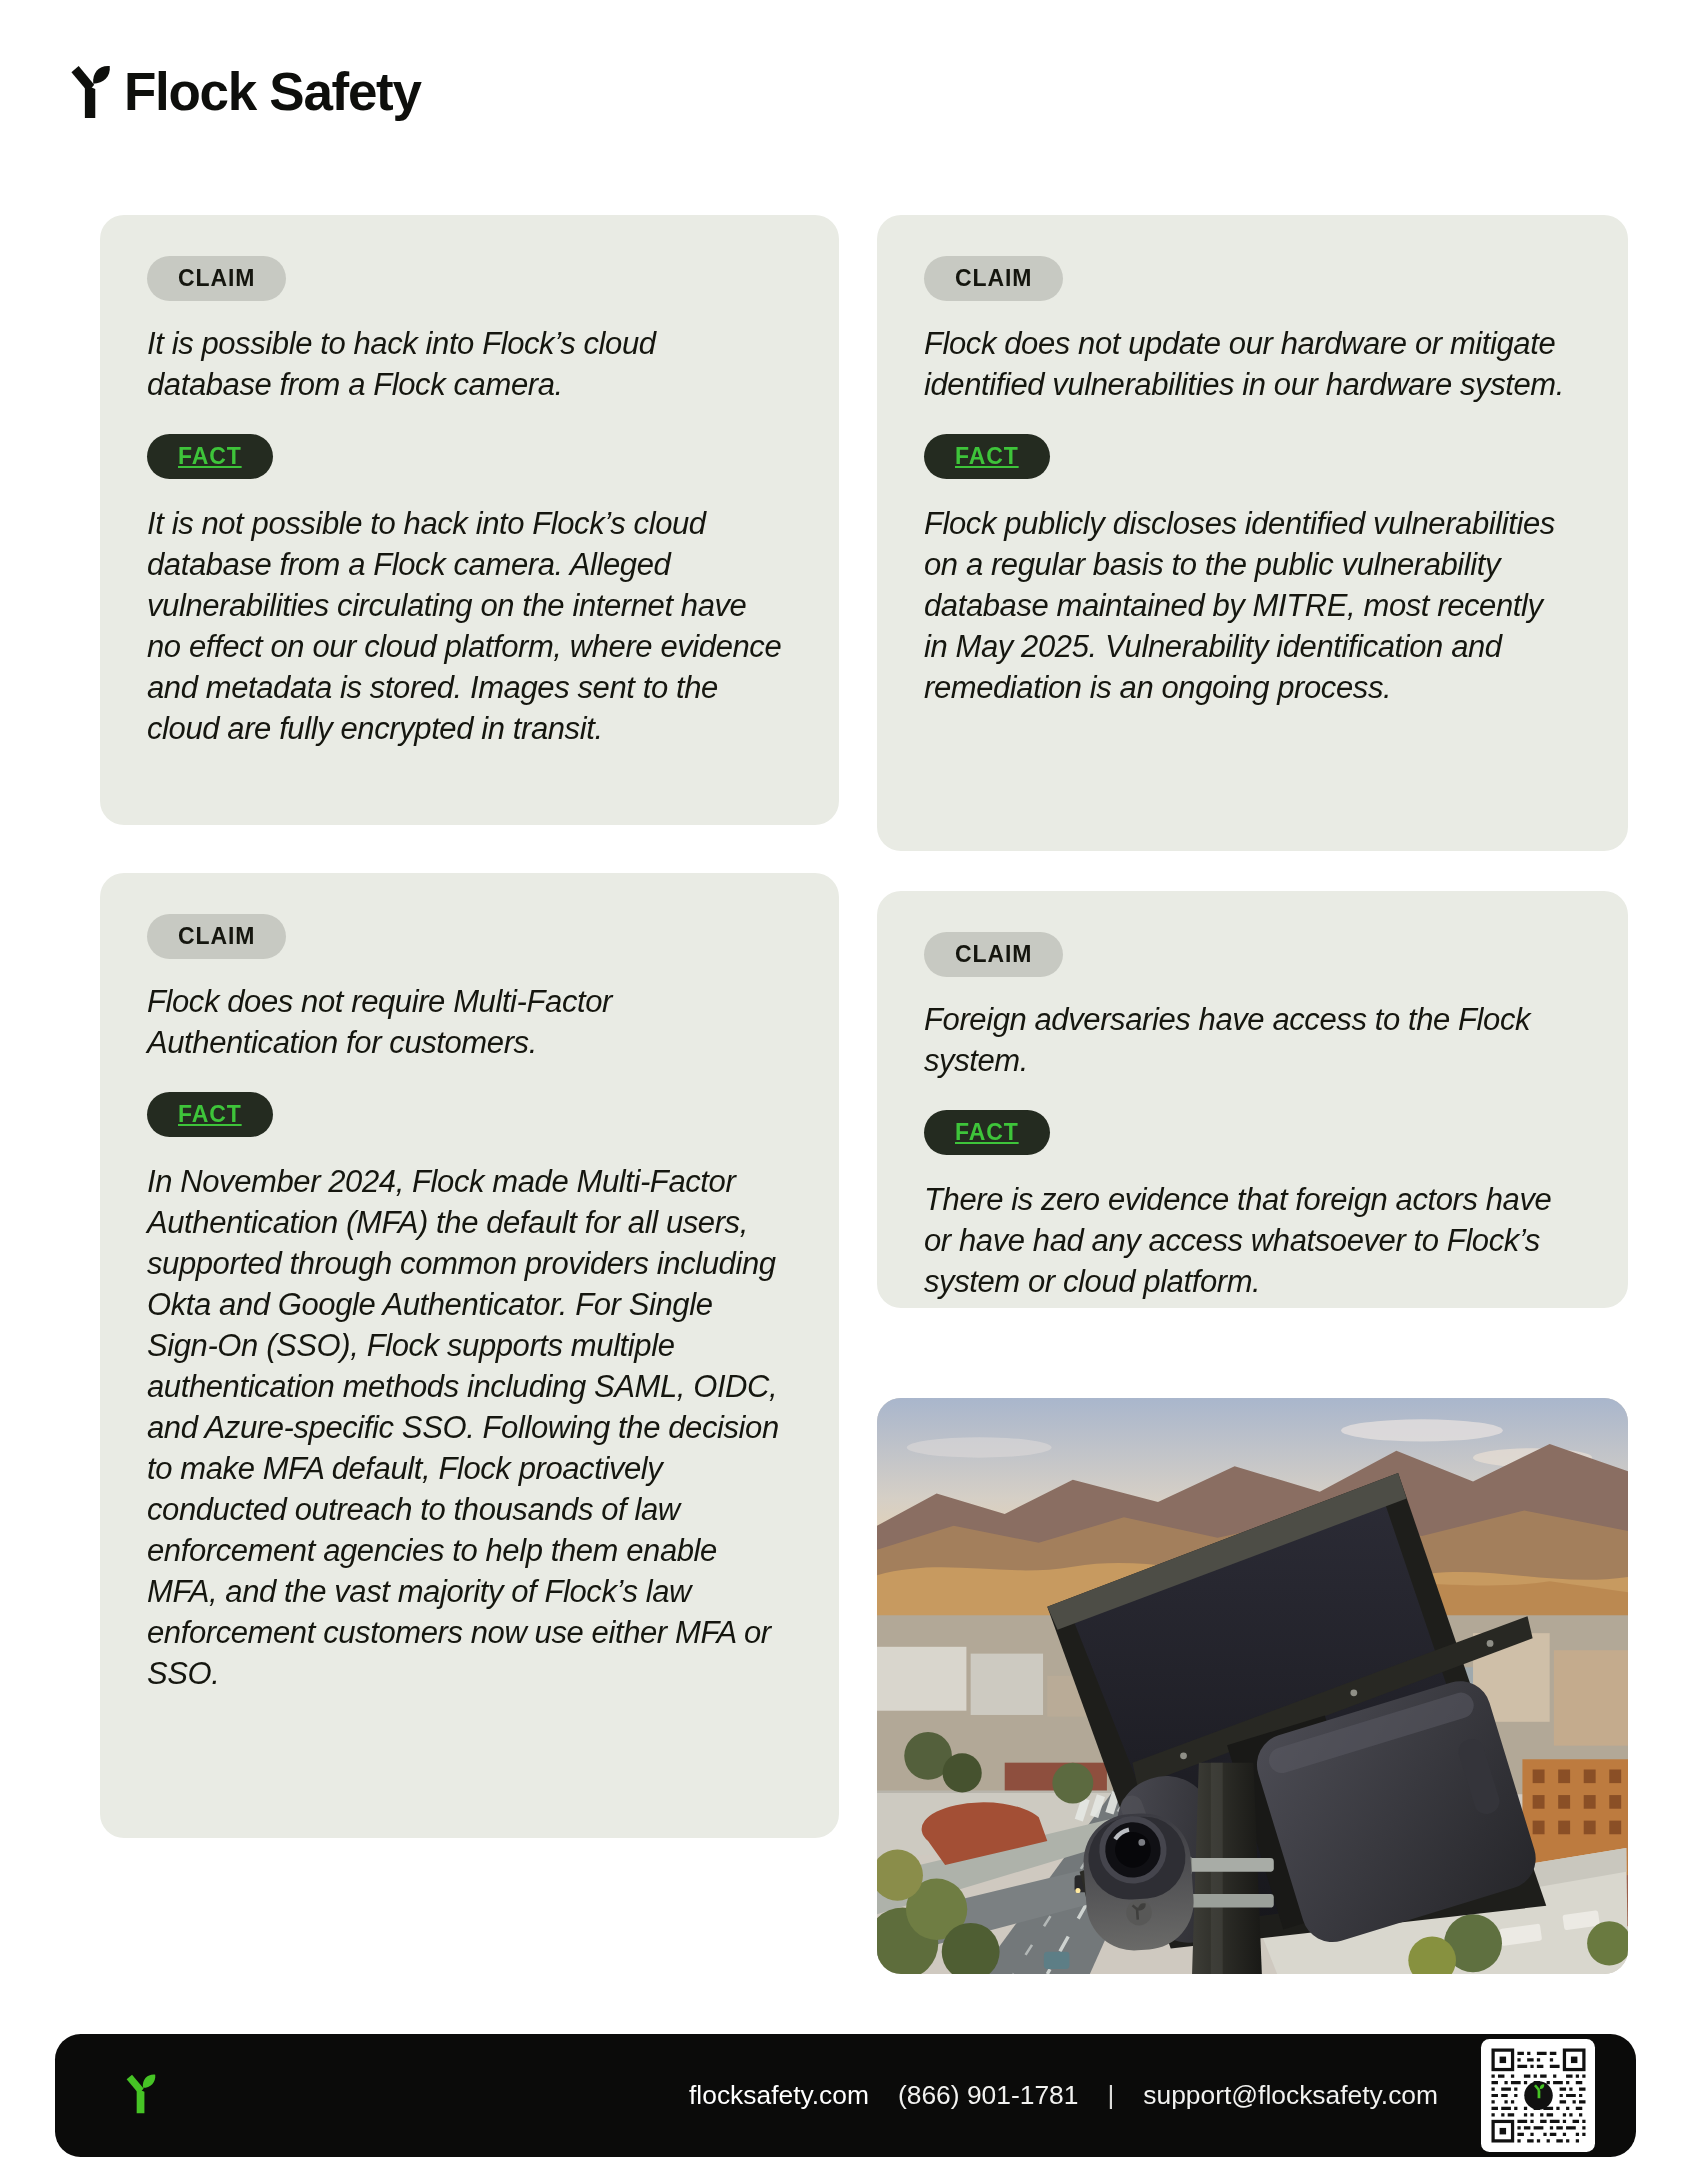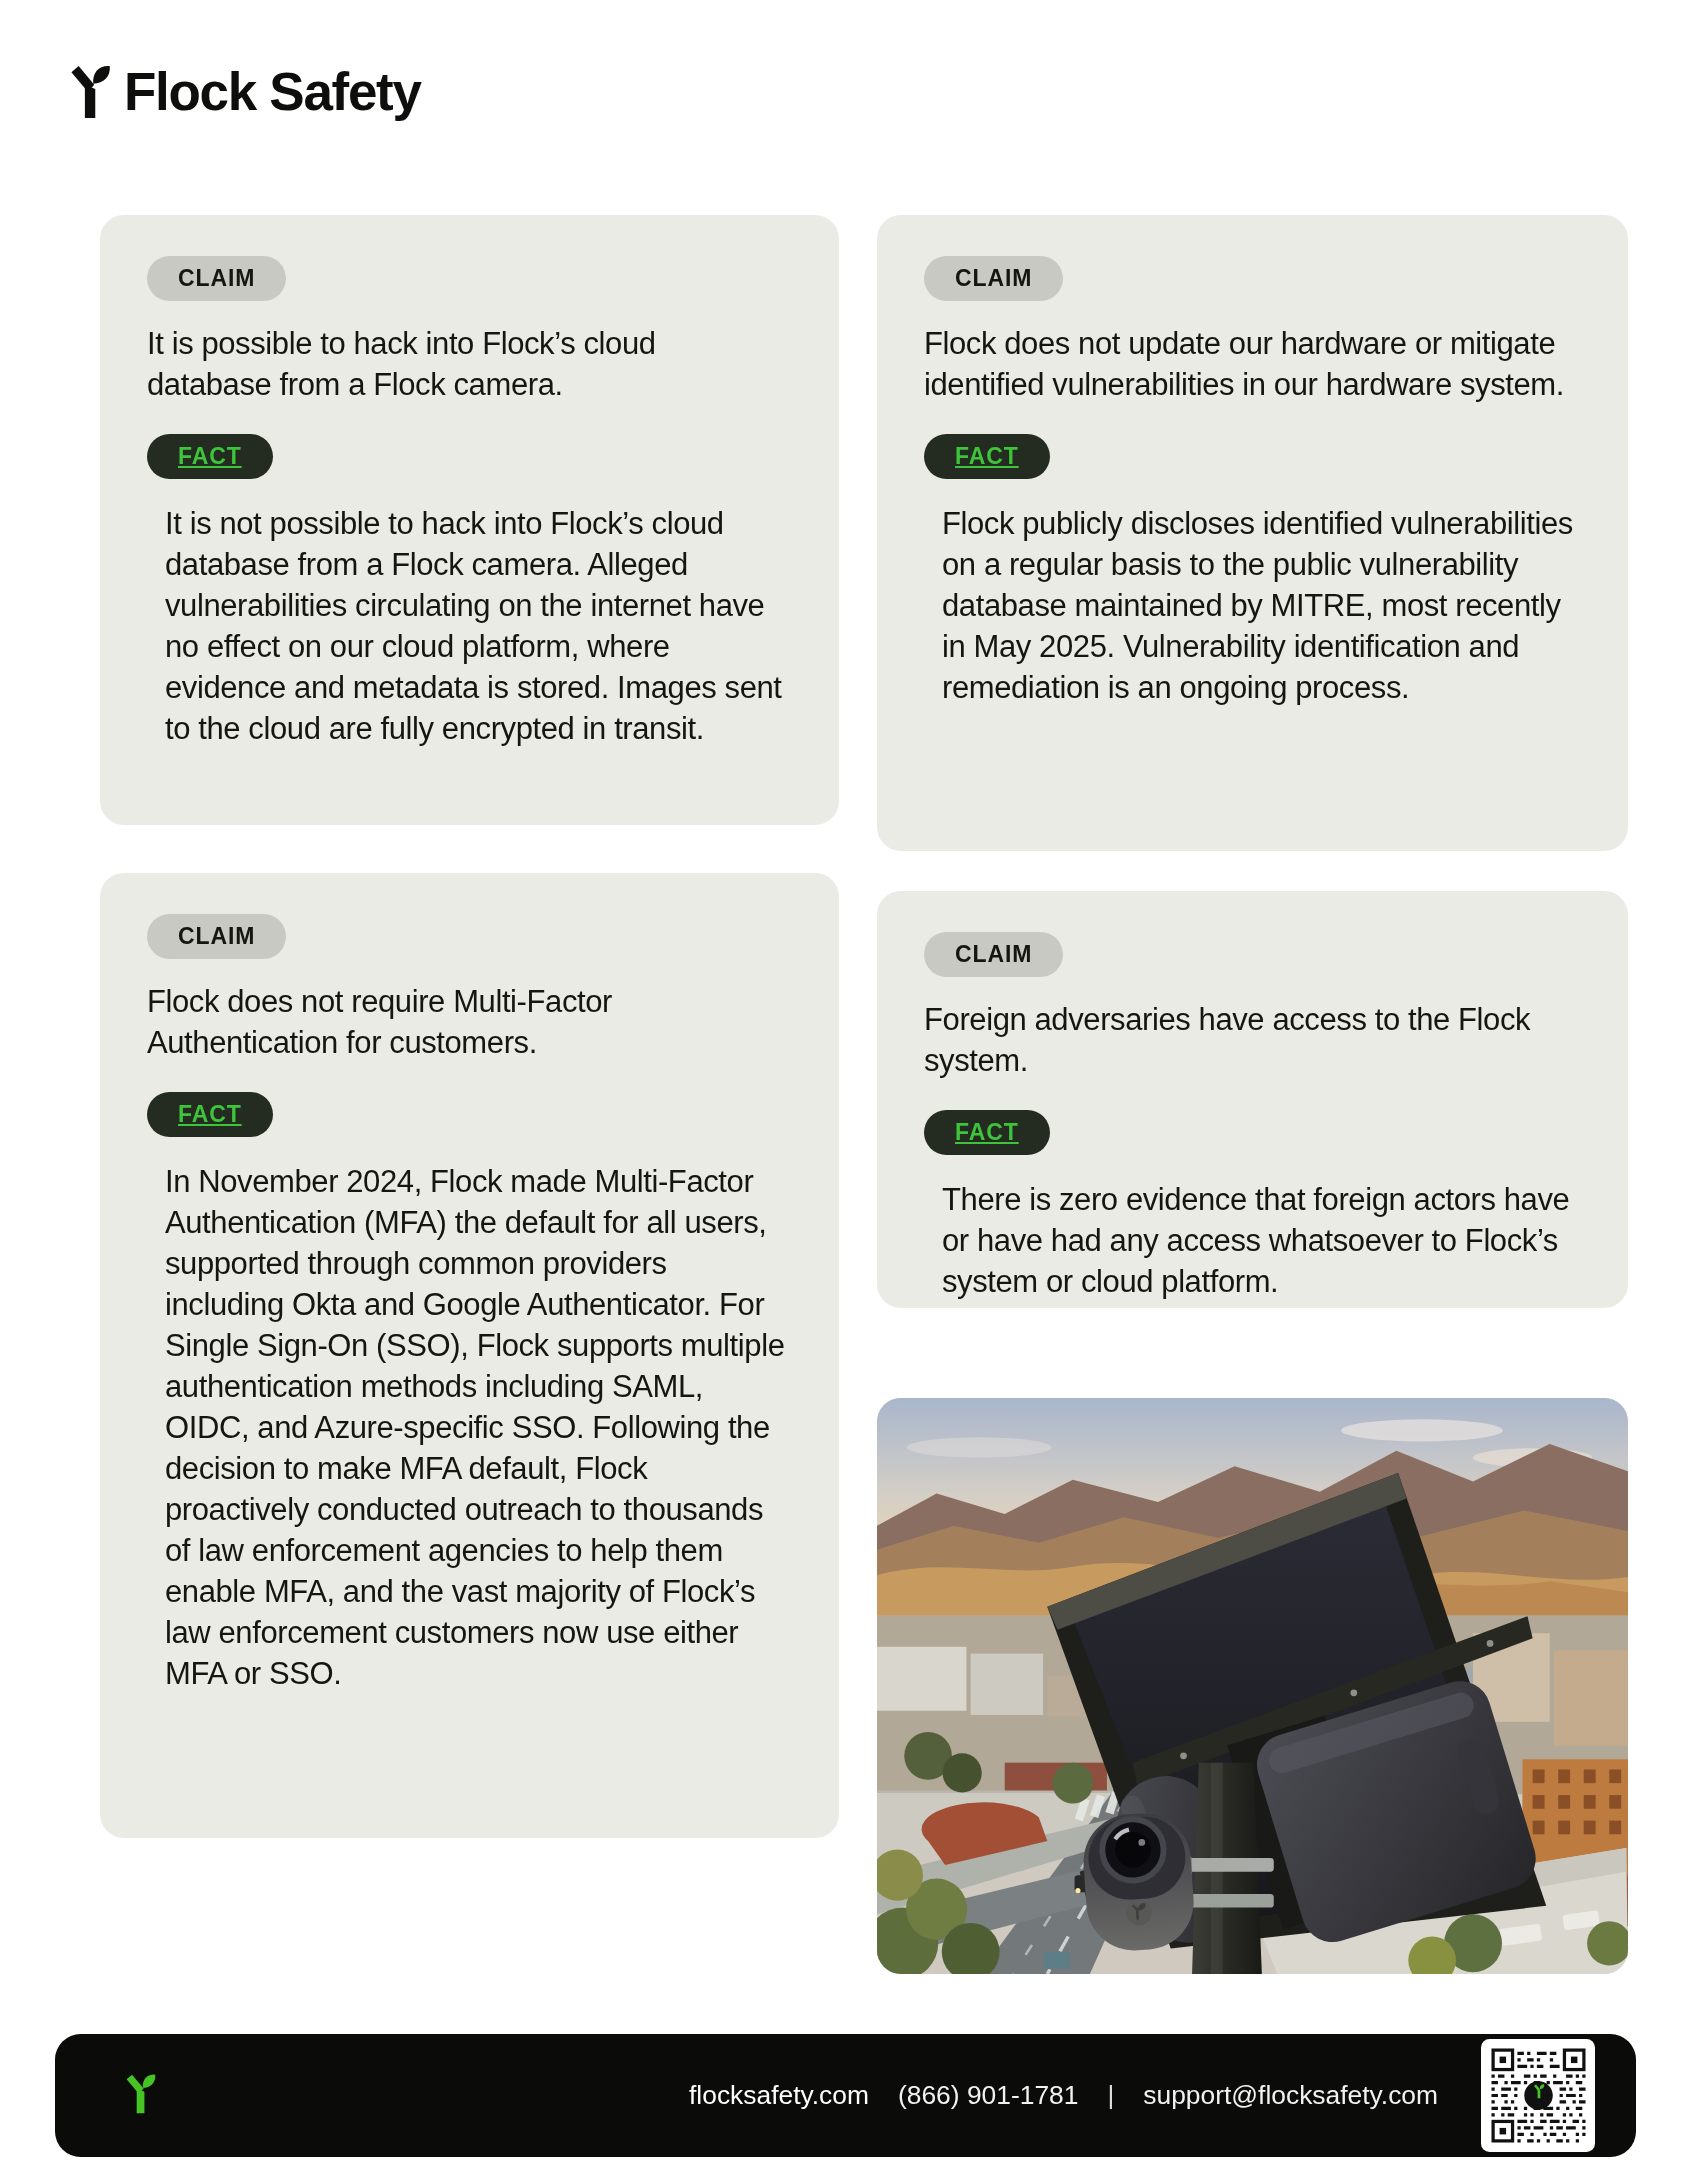--- a/index.html
+++ b/index.html
@@ -33,24 +33,24 @@
   .card-2{height:636px;margin-bottom:40px;}
   .card-3{height:965px;}
   .card-4{height:417px;margin-bottom:45px;}
   .pill{
     display:inline-block;border-radius:25.6px;padding:10.2px 31px 9.4px 31px;
     font-size:23px;font-weight:700;letter-spacing:0.9px;line-height:1.1;
   }
   .pill-claim{background:var(--claim-pill-bg);color:var(--ink);}
   .pill-fact{background:var(--dark-pill-bg);color:var(--fact-green);text-decoration:underline;}
   .card p{
-    font-size:31px;line-height:41px;letter-spacing:-0.4px;color:var(--ink);max-width:641px;
+    font-size:31px;line-height:41px;letter-spacing:-0.4px;color:var(--ink);max-width:641px;font-style:italic;
   }
   .claim-text{margin:22px 0 29px 0;}
-  .fact-text{margin:24px 0 0 18px;}
+  .fact-text{margin:24px 0 0 0;}
   
   .photo{
     width:751px;height:576px;margin-top:45px;border-radius:24px;overflow:hidden;
     background:#cfc9c0;position:relative;
   }
   .photo svg{display:block;width:100%;height:100%;}
   
   .footer{
     margin:60px 0 0 55px;width:1581px;height:123px;background:var(--footer-bg);
     border-radius:25.6px;display:flex;align-items:center;padding:0 41px 0 67px;color:#ffffff;

